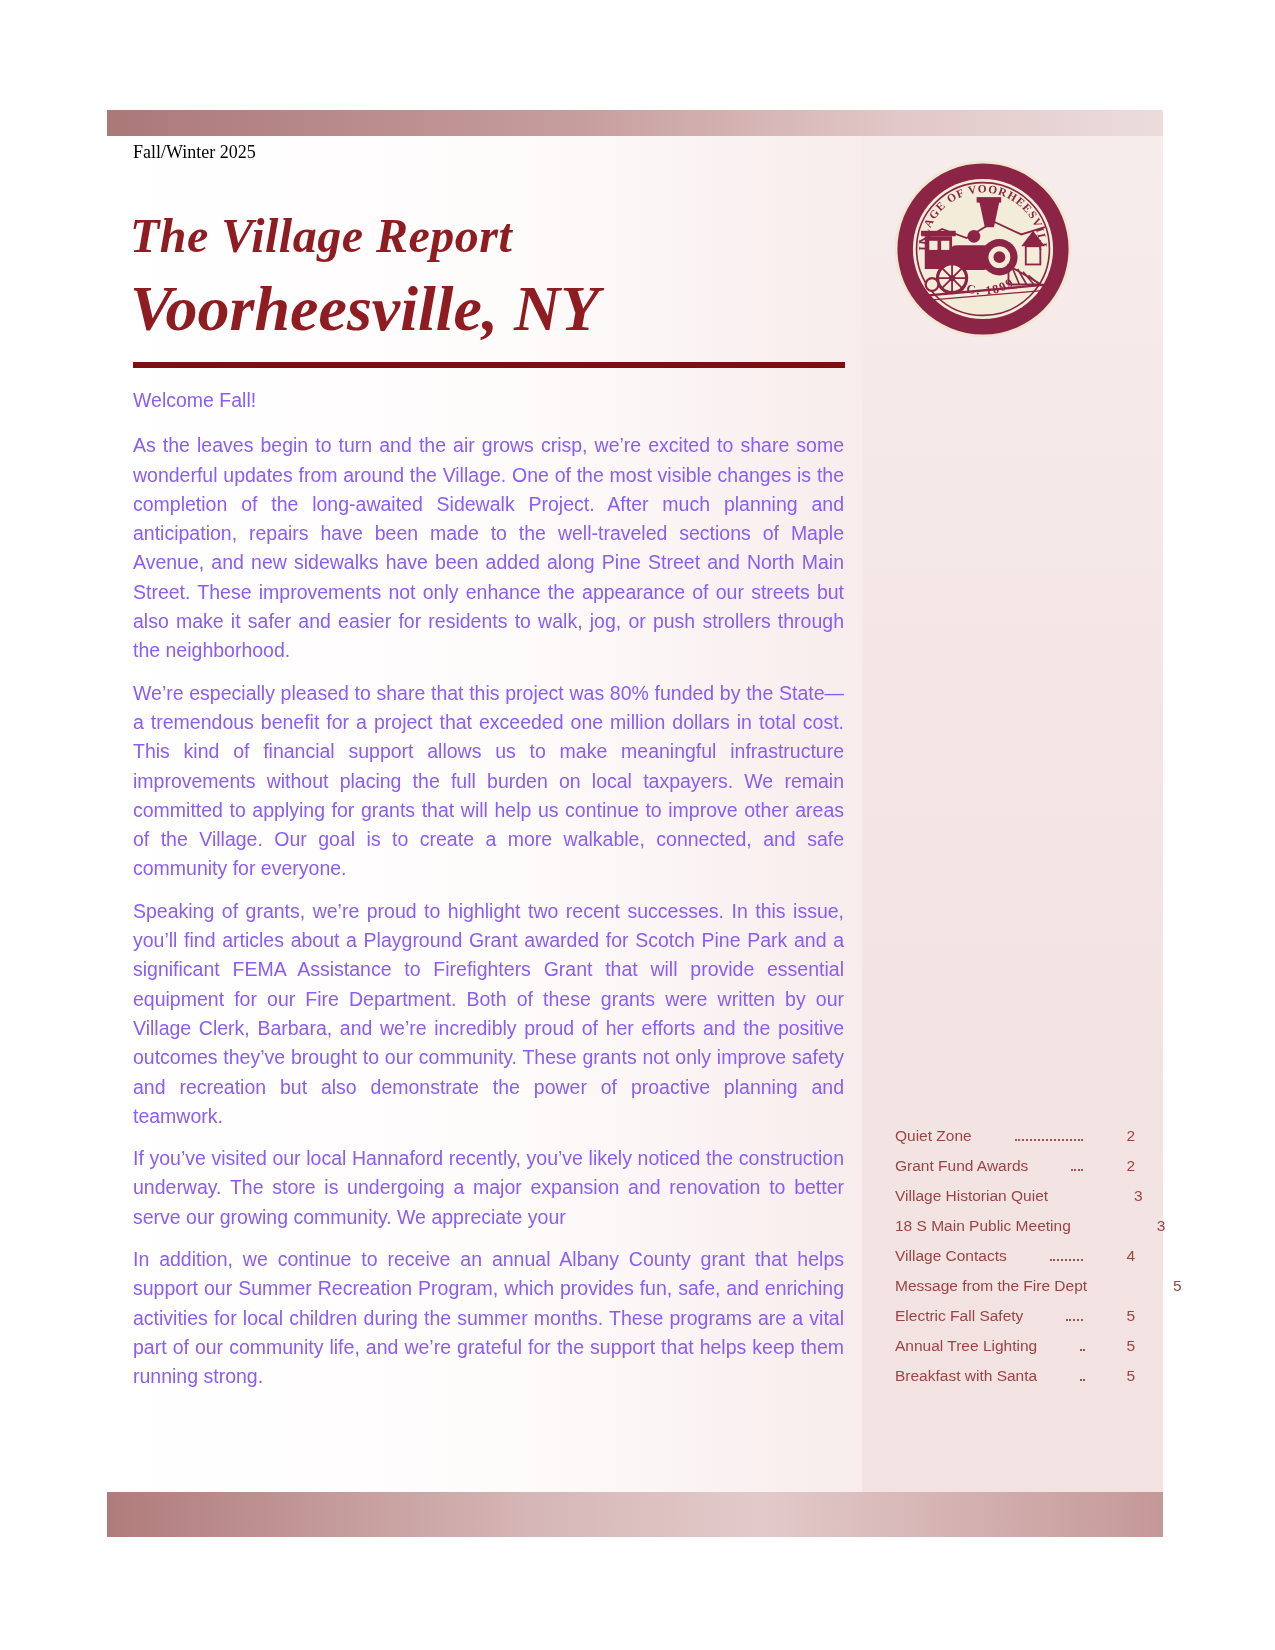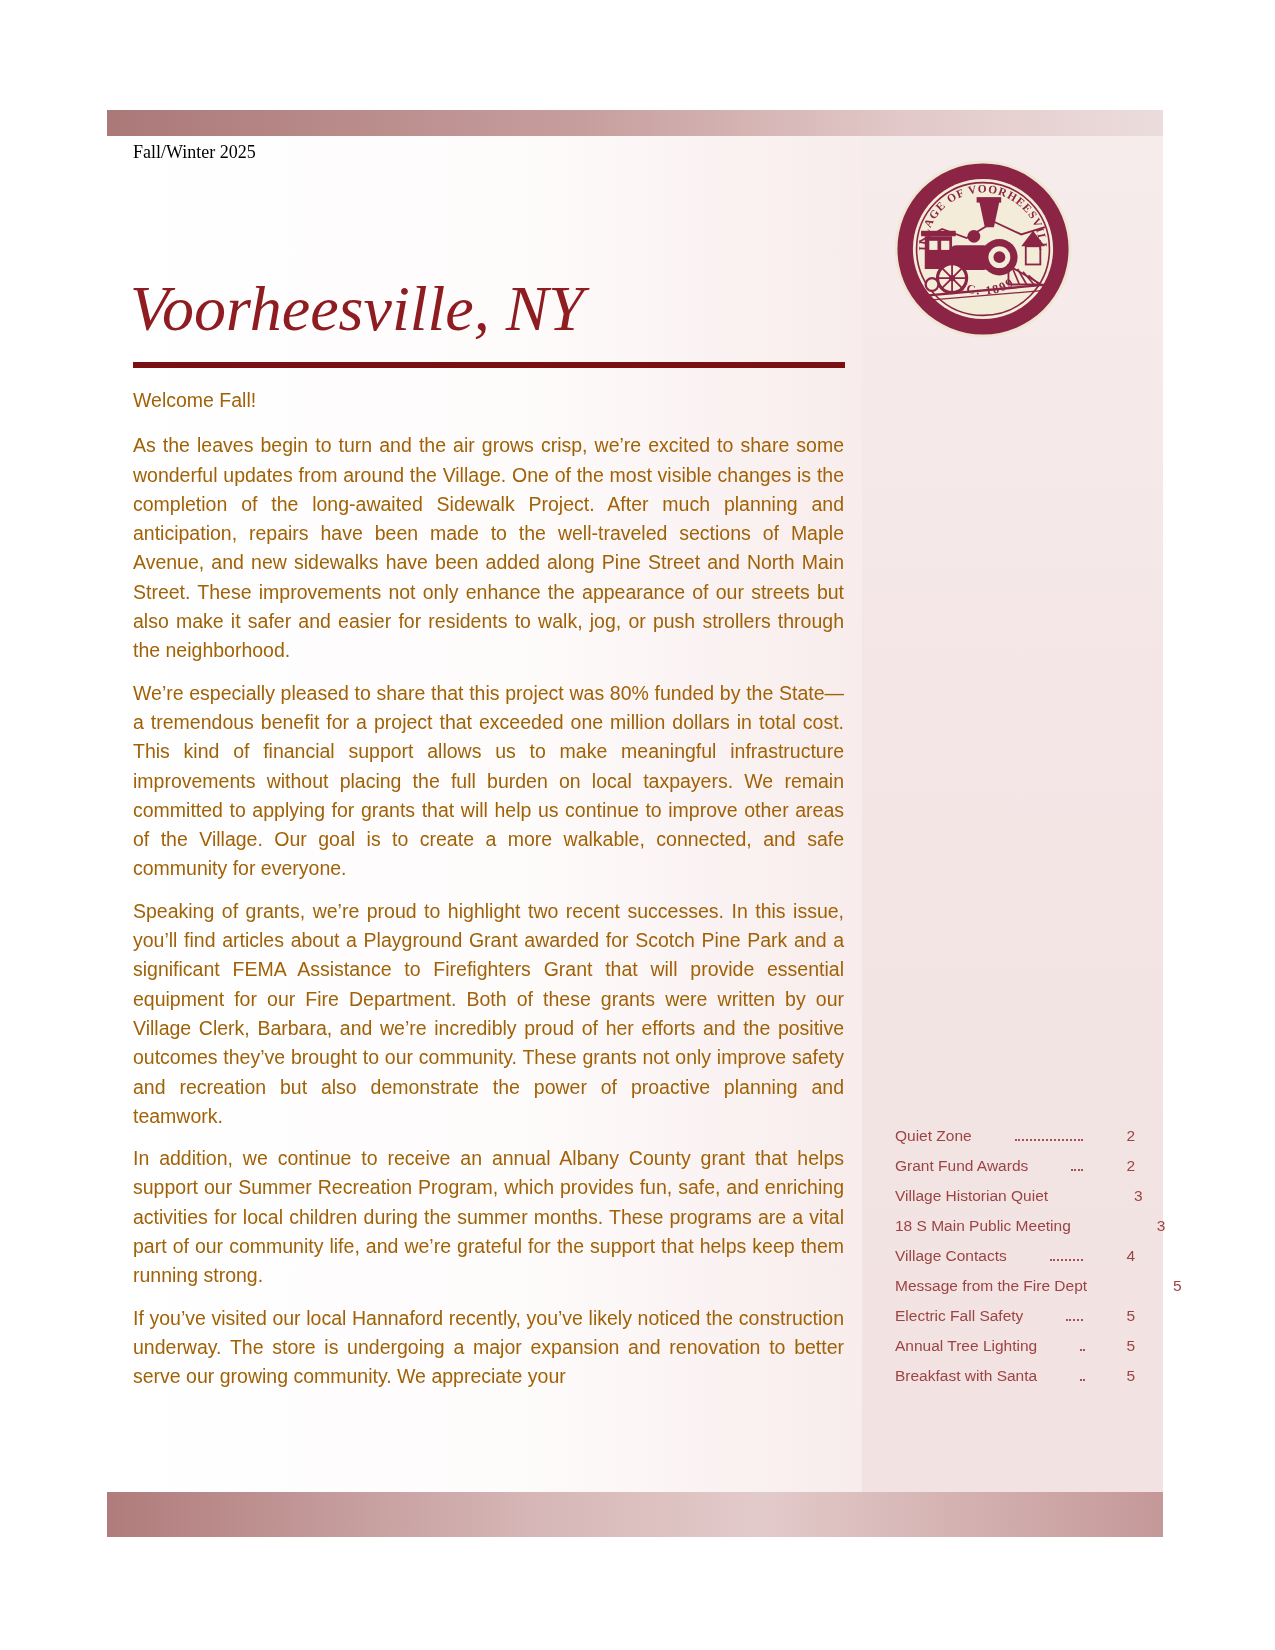--- a/index.html
+++ b/index.html
@@ -27,31 +27,31 @@
     position:absolute; left:133px; top:142px;
     font-family:"Liberation Serif", serif; font-size:18px; color:#000000;
   }
   .title1 {
     position:absolute; left:130px; top:208px; margin:0;
     font-family:"Liberation Serif", serif; font-style:italic; font-weight:bold;
     font-size:48px; color:#8e1c21; letter-spacing:0.5px;
   }
   .title2 {
     position:absolute; left:130px; top:272px; margin:0;
-    font-family:"Liberation Serif", serif; font-style:italic; font-weight:normal;
+    font-family:"Liberation Serif", serif; font-style:italic; font-weight:bold;
     font-size:64px; color:#8e1c21;
   }
   .title-rule {
     position:absolute; left:133px; top:362px; width:712px; height:6px;
     background:#7b1013;
   }
   
   .article {
     position:absolute; left:133px; top:386px; width:711px;
-    font-size:19.5px; line-height:29.3px; color:#a16207;
+    font-size:19.5px; line-height:29.3px; color:#8b5cf6;
     text-align:justify; hyphens:auto; -webkit-hyphens:auto;
   }
   .article p { margin:0 0 13px 0; }
   .article p.greeting { text-align:left; margin-bottom:16px; }
   
   .sidebar {
     position:absolute; left:862px; top:136px; width:301px; height:1356px;
     background:linear-gradient(180deg,#f7ecec 0%, #f4e6e6 40%, #f2e2e2 100%);
   }
   .seal { position:absolute; left:30px; top:22px; width:182px; height:182px; }
@@ -72,30 +72,31 @@
 </head>
 <body>
 
 <div class="page">
 
   <div class="top-bar"></div>
   <div class="main-bg"></div>
 
   <div class="issue-label">Fall/Winter 2025</div>
 
+  <h1 class="title1">The Village Report</h1>
   <h2 class="title2">Voorheesville, NY</h2>
   <div class="title-rule"></div>
 
   <div class="article">
     <p class="greeting">Welcome Fall!</p>
     <p>As the leaves begin to turn and the air grows crisp, we’re excited to share some wonderful updates from around the Village. One of the most visible changes is the completion of the long-awaited Sidewalk Project. After much planning and anticipation, repairs have been made to the well-traveled sections of Maple Avenue, and new sidewalks have been added along Pine Street and North Main Street. These improvements not only enhance the appearance of our streets but also make it safer and easier for residents to walk, jog, or push strollers through the neighborhood.</p>
     <p>We’re especially pleased to share that this project was 80% funded by the State—a tremendous benefit for a project that exceeded one million dollars in total cost. This kind of financial support allows us to make meaningful infrastructure improvements without placing the full burden on local taxpayers. We remain committed to applying for grants that will help us continue to improve other areas of the Village. Our goal is to create a more walkable, connected, and safe community for everyone.</p>
     <p>Speaking of grants, we’re proud to highlight two recent successes. In this issue, you’ll find articles about a Playground Grant awarded for Scotch Pine Park and a significant FEMA Assistance to Firefighters Grant that will provide essential equipment for our Fire Department. Both of these grants were written by our Village Clerk, Barbara, and we’re incredibly proud of her efforts and the positive outcomes they’ve brought to our community. These grants not only improve safety and recreation but also demonstrate the power of proactive planning and teamwork.</p>
+    <p>If you’ve visited our local Hannaford recently, you’ve likely noticed the construction underway. The store is undergoing a major expansion and renovation to better serve our growing community. We appreciate your</p>
     <p>In addition, we continue to receive an annual Albany County grant that helps support our Summer Recreation Program, which provides fun, safe, and enriching activities for local children during the summer months. These programs are a vital part of our community life, and we’re grateful for the support that helps keep them running strong.</p>
-    <p>If you’ve visited our local Hannaford recently, you’ve likely noticed the construction underway. The store is undergoing a major expansion and renovation to better serve our growing community. We appreciate your</p>
   </div>
 
   <aside class="sidebar">
 
     <svg class="seal" viewBox="0 0 200 200" xmlns="http://www.w3.org/2000/svg" aria-hidden="true">
       <circle cx="100" cy="100" r="97" fill="#efe7d2"></circle>
       <circle cx="100" cy="100" r="94" fill="#8c2445"></circle>
       <circle cx="100" cy="100" r="77" fill="#f2ecd9"></circle>
       <circle cx="100" cy="100" r="73" fill="none" stroke="#8c2445" stroke-width="1.8"></circle>
       <defs>

